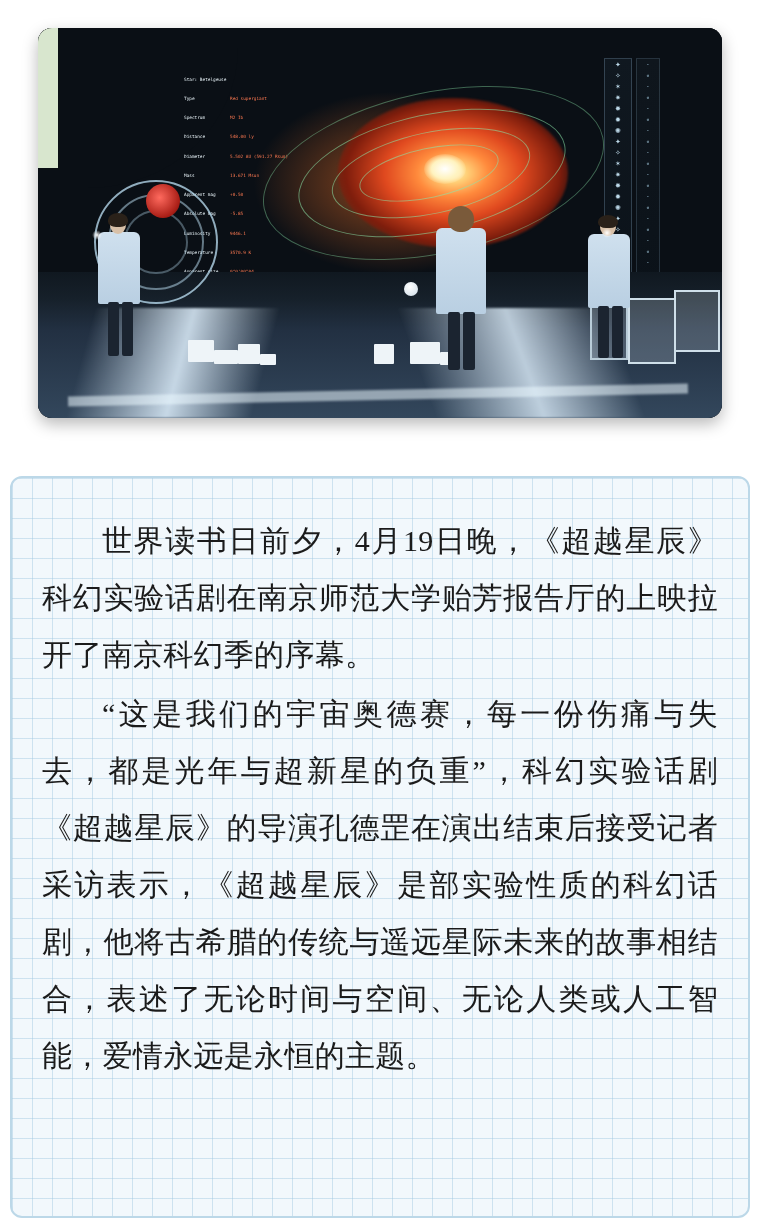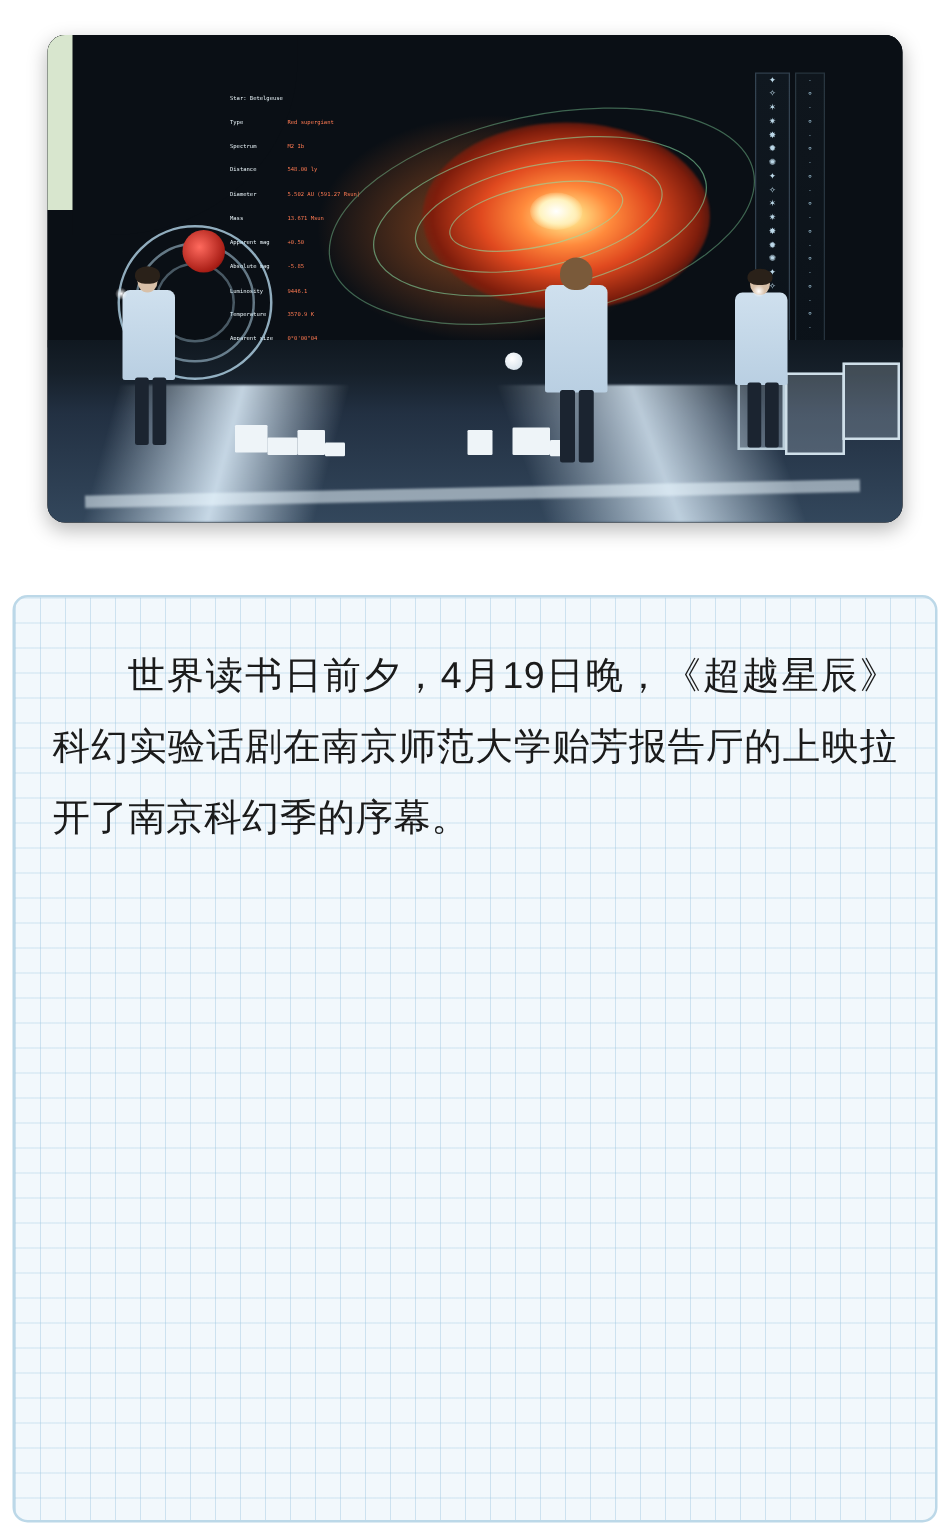--- a/index.html
+++ b/index.html
@@ -278,21 +278,21 @@
       linear-gradient(to bottom, rgba(160,200,225,0.45) 1px, transparent 1px);
     background-size: 20px 20px;
     overflow: hidden;
   }
   .text-inner {
     padding: 34px 30px 20px 30px;
   }
   .para {
     margin: 0 0 2px 0;
     text-indent: 2em;
-    font-family: Liberation Sans, sans-serif;
+    font-family: Liberation Serif, serif;
     font-size: 30px;
     line-height: 57px;
     color: #1b1b1b;
     letter-spacing: 0.3px;
     text-align: justify;
   }
 </style>
 </head>
 <body>
 
@@ -394,16 +394,17 @@
         <div class="legs l2"></div>
         <div class="flare" style="left:24px; top:10px;"></div>
       </div>
 
     </div>
   </div>
 
   <div class="text-card">
     <div class="text-inner">
       <p class="para">世界读书日前夕，4月19日晚，《超越星辰》科幻实验话剧在南京师范大学贻芳报告厅的上映拉开了南京科幻季的序幕。</p>
+      <p class="para">“这是我们的宇宙奥德赛，每一份伤痛与失去，都是光年与超新星的负重”，科幻实验话剧《超越星辰》的导演孔德罡在演出结束后接受记者采访表示，《超越星辰》是部实验性质的科幻话剧，他将古希腊的传统与遥远星际未来的故事相结合，表述了无论时间与空间、无论人类或人工智能，爱情永远是永恒的主题。</p>
     </div>
   </div>
 
 </div>
 
 </body></html>

